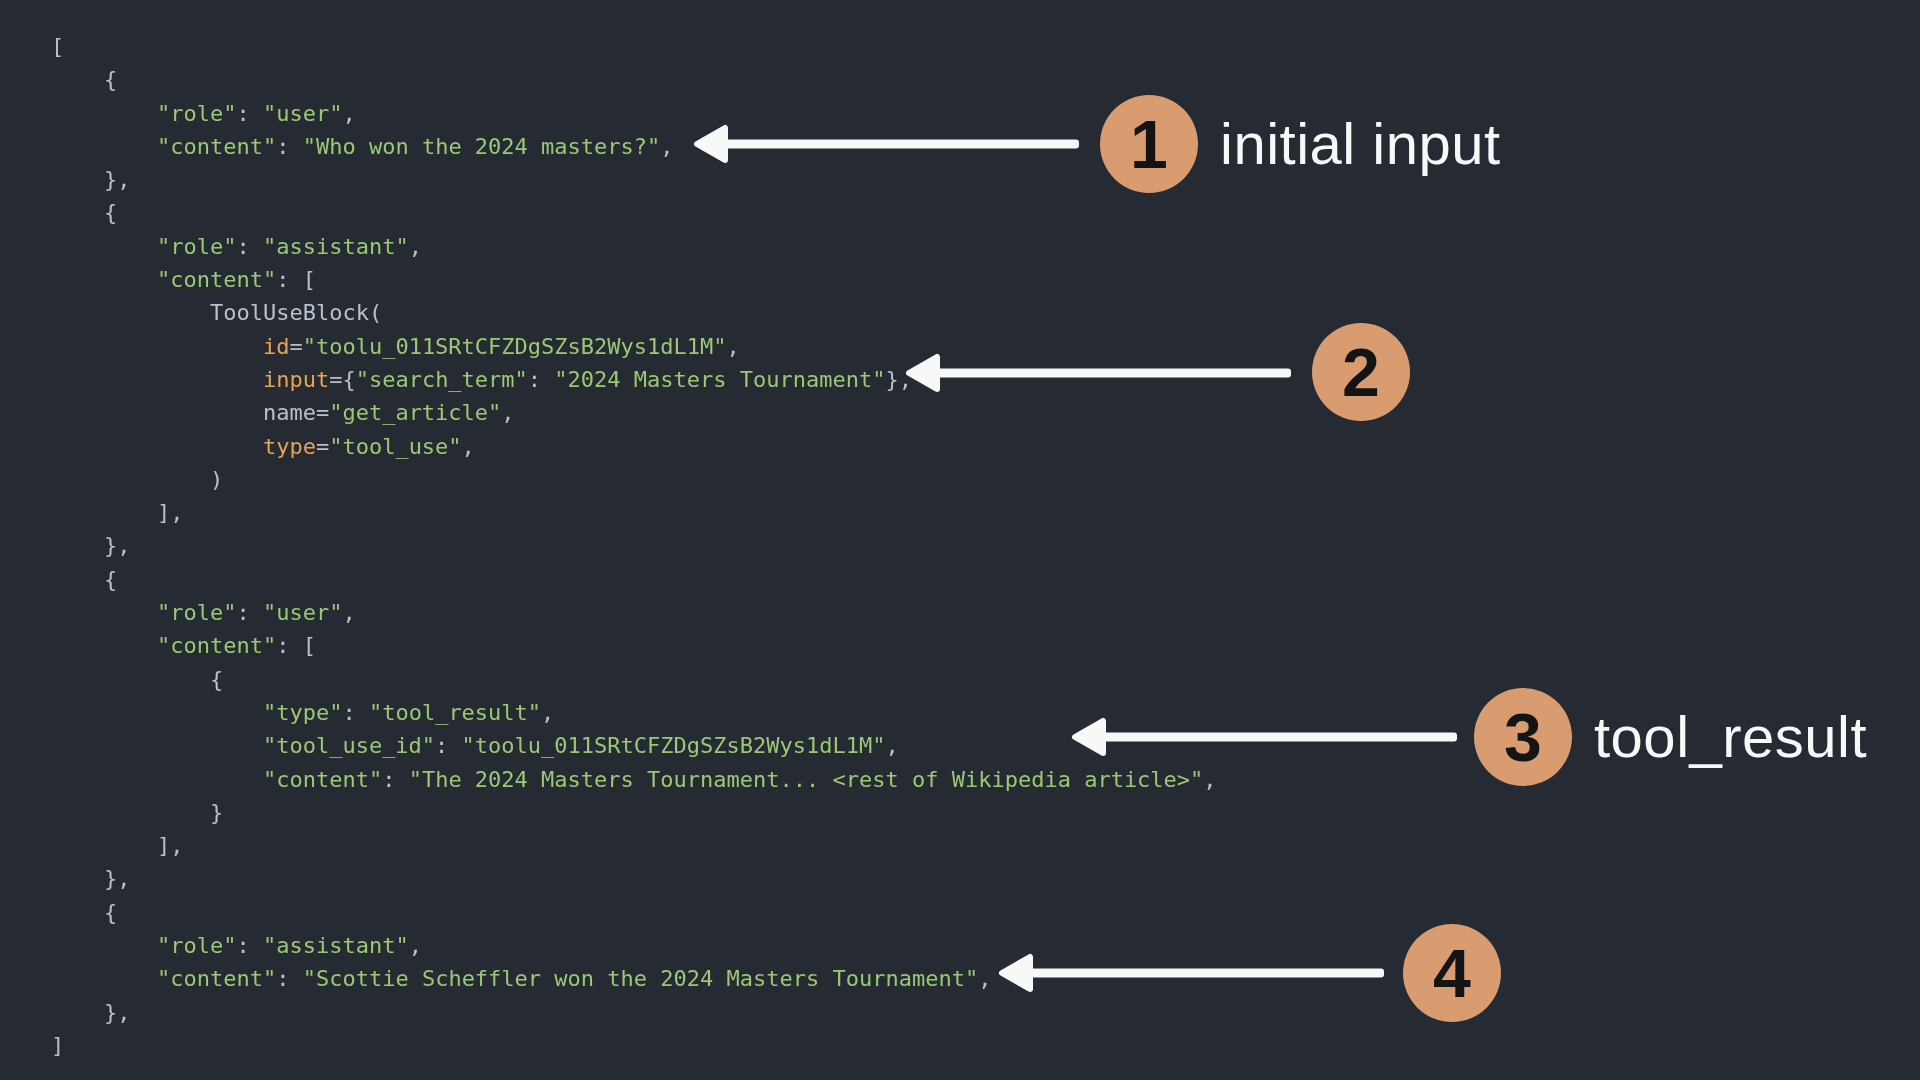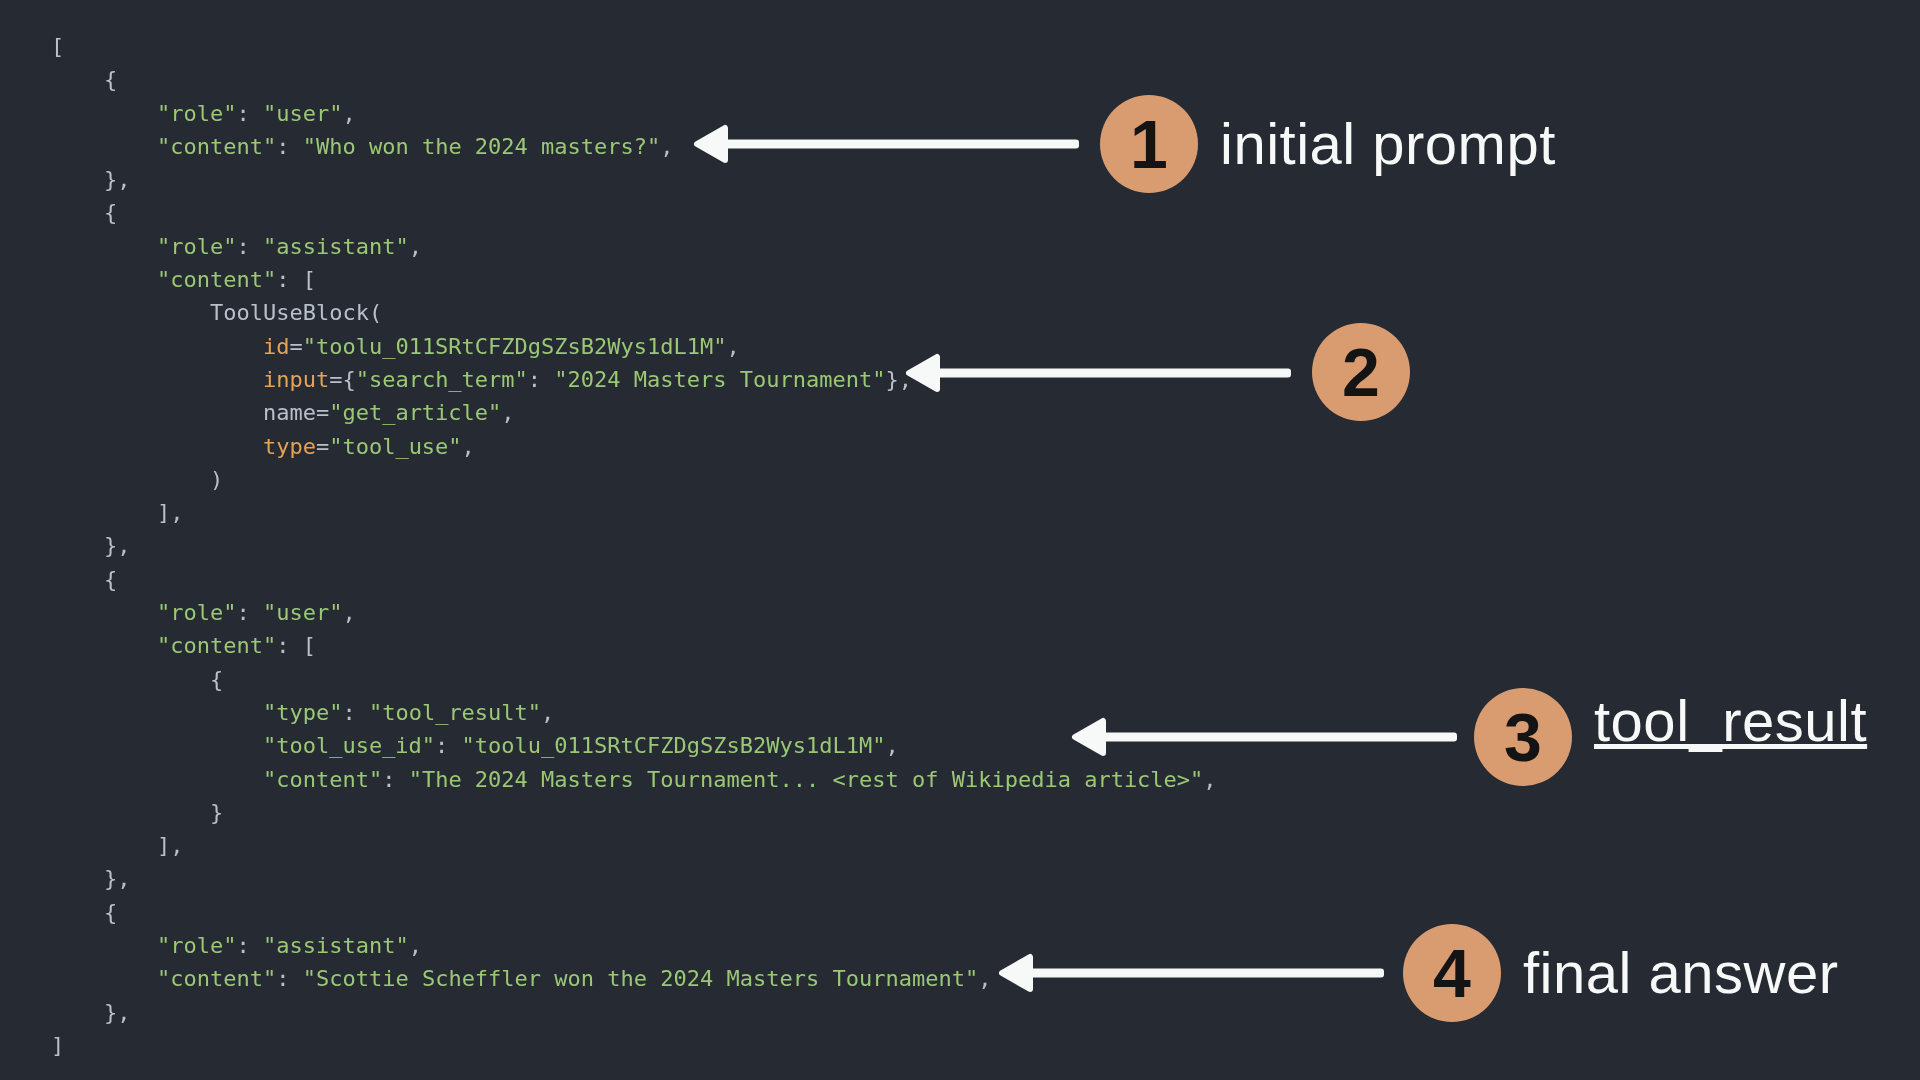--- a/index.html
+++ b/index.html
@@ -42,37 +42,37 @@
     position:absolute;height:98px;line-height:98px;
     color:var(--label);font-size:58px;font-weight:500;
     letter-spacing:0.5px;white-space:nowrap;
   }
   .arrow{position:absolute;width:386px;height:44px;}
   .arrow polygon{fill:var(--arrow);stroke:var(--arrow);stroke-width:6;stroke-linejoin:round;}
   .arrow rect{fill:var(--arrow);}
   
   .a1 .arrow{left:693px;top:122px;}  .a1 .badge{left:1100px;top:95px;}  .a1 .ann-label{left:1220px;top:95px;}
   .a2 .arrow{left:905px;top:351px;}  .a2 .badge{left:1312px;top:323px;} .a2 .ann-label{left:1432px;top:323px;}
-  .a3 .arrow{left:1071px;top:715px;} .a3 .badge{left:1474px;top:688px;} .a3 .ann-label{left:1594px;top:672px;text-decoration:underline;}
+  .a3 .arrow{left:1071px;top:715px;} .a3 .badge{left:1474px;top:688px;} .a3 .ann-label{left:1594px;top:688px;}
   .a4 .arrow{left:998px;top:951px;}  .a4 .badge{left:1403px;top:924px;} .a4 .ann-label{left:1523px;top:924px;}
 </style>
 </head>
 <body>
 
 <pre class="code"><div><span class="p">[</span></div><div><span class="p">    {</span></div><div><span class="p">        </span><span class="s">"role"</span><span class="p">: </span><span class="s">"user"</span><span class="p">,</span></div><div><span class="p">        </span><span class="s">"content"</span><span class="p">: </span><span class="s">"Who won the 2024 masters?"</span><span class="p">,</span></div><div><span class="p">    },</span></div><div><span class="p">    {</span></div><div><span class="p">        </span><span class="s">"role"</span><span class="p">: </span><span class="s">"assistant"</span><span class="p">,</span></div><div><span class="p">        </span><span class="s">"content"</span><span class="p">: [</span></div><div><span class="p">            ToolUseBlock(</span></div><div><span class="p">                </span><span class="b">id</span><span class="p">=</span><span class="s">"toolu_011SRtCFZDgSZsB2Wys1dL1M"</span><span class="p">,</span></div><div><span class="p">                </span><span class="b">input</span><span class="p">={</span><span class="s">"search_term"</span><span class="p">: </span><span class="s">"2024 Masters Tournament"</span><span class="p">},</span></div><div><span class="p">                name=</span><span class="s">"get_article"</span><span class="p">,</span></div><div><span class="p">                </span><span class="b">type</span><span class="p">=</span><span class="s">"tool_use"</span><span class="p">,</span></div><div><span class="p">            )</span></div><div><span class="p">        ],</span></div><div><span class="p">    },</span></div><div><span class="p">    {</span></div><div><span class="p">        </span><span class="s">"role"</span><span class="p">: </span><span class="s">"user"</span><span class="p">,</span></div><div><span class="p">        </span><span class="s">"content"</span><span class="p">: [</span></div><div><span class="p">            {</span></div><div><span class="p">                </span><span class="s">"type"</span><span class="p">: </span><span class="s">"tool_result"</span><span class="p">,</span></div><div><span class="p">                </span><span class="s">"tool_use_id"</span><span class="p">: </span><span class="s">"toolu_011SRtCFZDgSZsB2Wys1dL1M"</span><span class="p">,</span></div><div><span class="p">                </span><span class="s">"content"</span><span class="p">: </span><span class="s">"The 2024 Masters Tournament... &lt;rest of Wikipedia article&gt;"</span><span class="p">,</span></div><div><span class="p">            }</span></div><div><span class="p">        ],</span></div><div><span class="p">    },</span></div><div><span class="p">    {</span></div><div><span class="p">        </span><span class="s">"role"</span><span class="p">: </span><span class="s">"assistant"</span><span class="p">,</span></div><div><span class="p">        </span><span class="s">"content"</span><span class="p">: </span><span class="s">"Scottie Scheffler won the 2024 Masters Tournament"</span><span class="p">,</span></div><div><span class="p">    },</span></div><div><span class="p">]</span></div></pre>
 
 <div class="ann a1">
   <svg class="arrow" viewBox="0 0 386 44">
     <rect x="26" y="17.5" width="360" height="9" rx="3"></rect>
     <polygon points="4,22 32,6 32,38"></polygon>
   </svg>
   <div class="badge">
     <span>1</span>
   </div>
-  <div class="ann-label">initial prompt</div>
+  <div class="ann-label">initial input</div>
 </div>
 
 <div class="ann a2">
   <svg class="arrow" viewBox="0 0 386 44">
     <rect x="26" y="17.5" width="360" height="9" rx="3"></rect>
     <polygon points="4,22 32,6 32,38"></polygon>
   </svg>
   <div class="badge">
     <span>2</span>
   </div>
@@ -90,14 +90,13 @@
 </div>
 
 <div class="ann a4">
   <svg class="arrow" viewBox="0 0 386 44">
     <rect x="26" y="17.5" width="360" height="9" rx="3"></rect>
     <polygon points="4,22 32,6 32,38"></polygon>
   </svg>
   <div class="badge">
     <span>4</span>
   </div>
-  <div class="ann-label">final answer</div>
 </div>
 
 </body></html>

